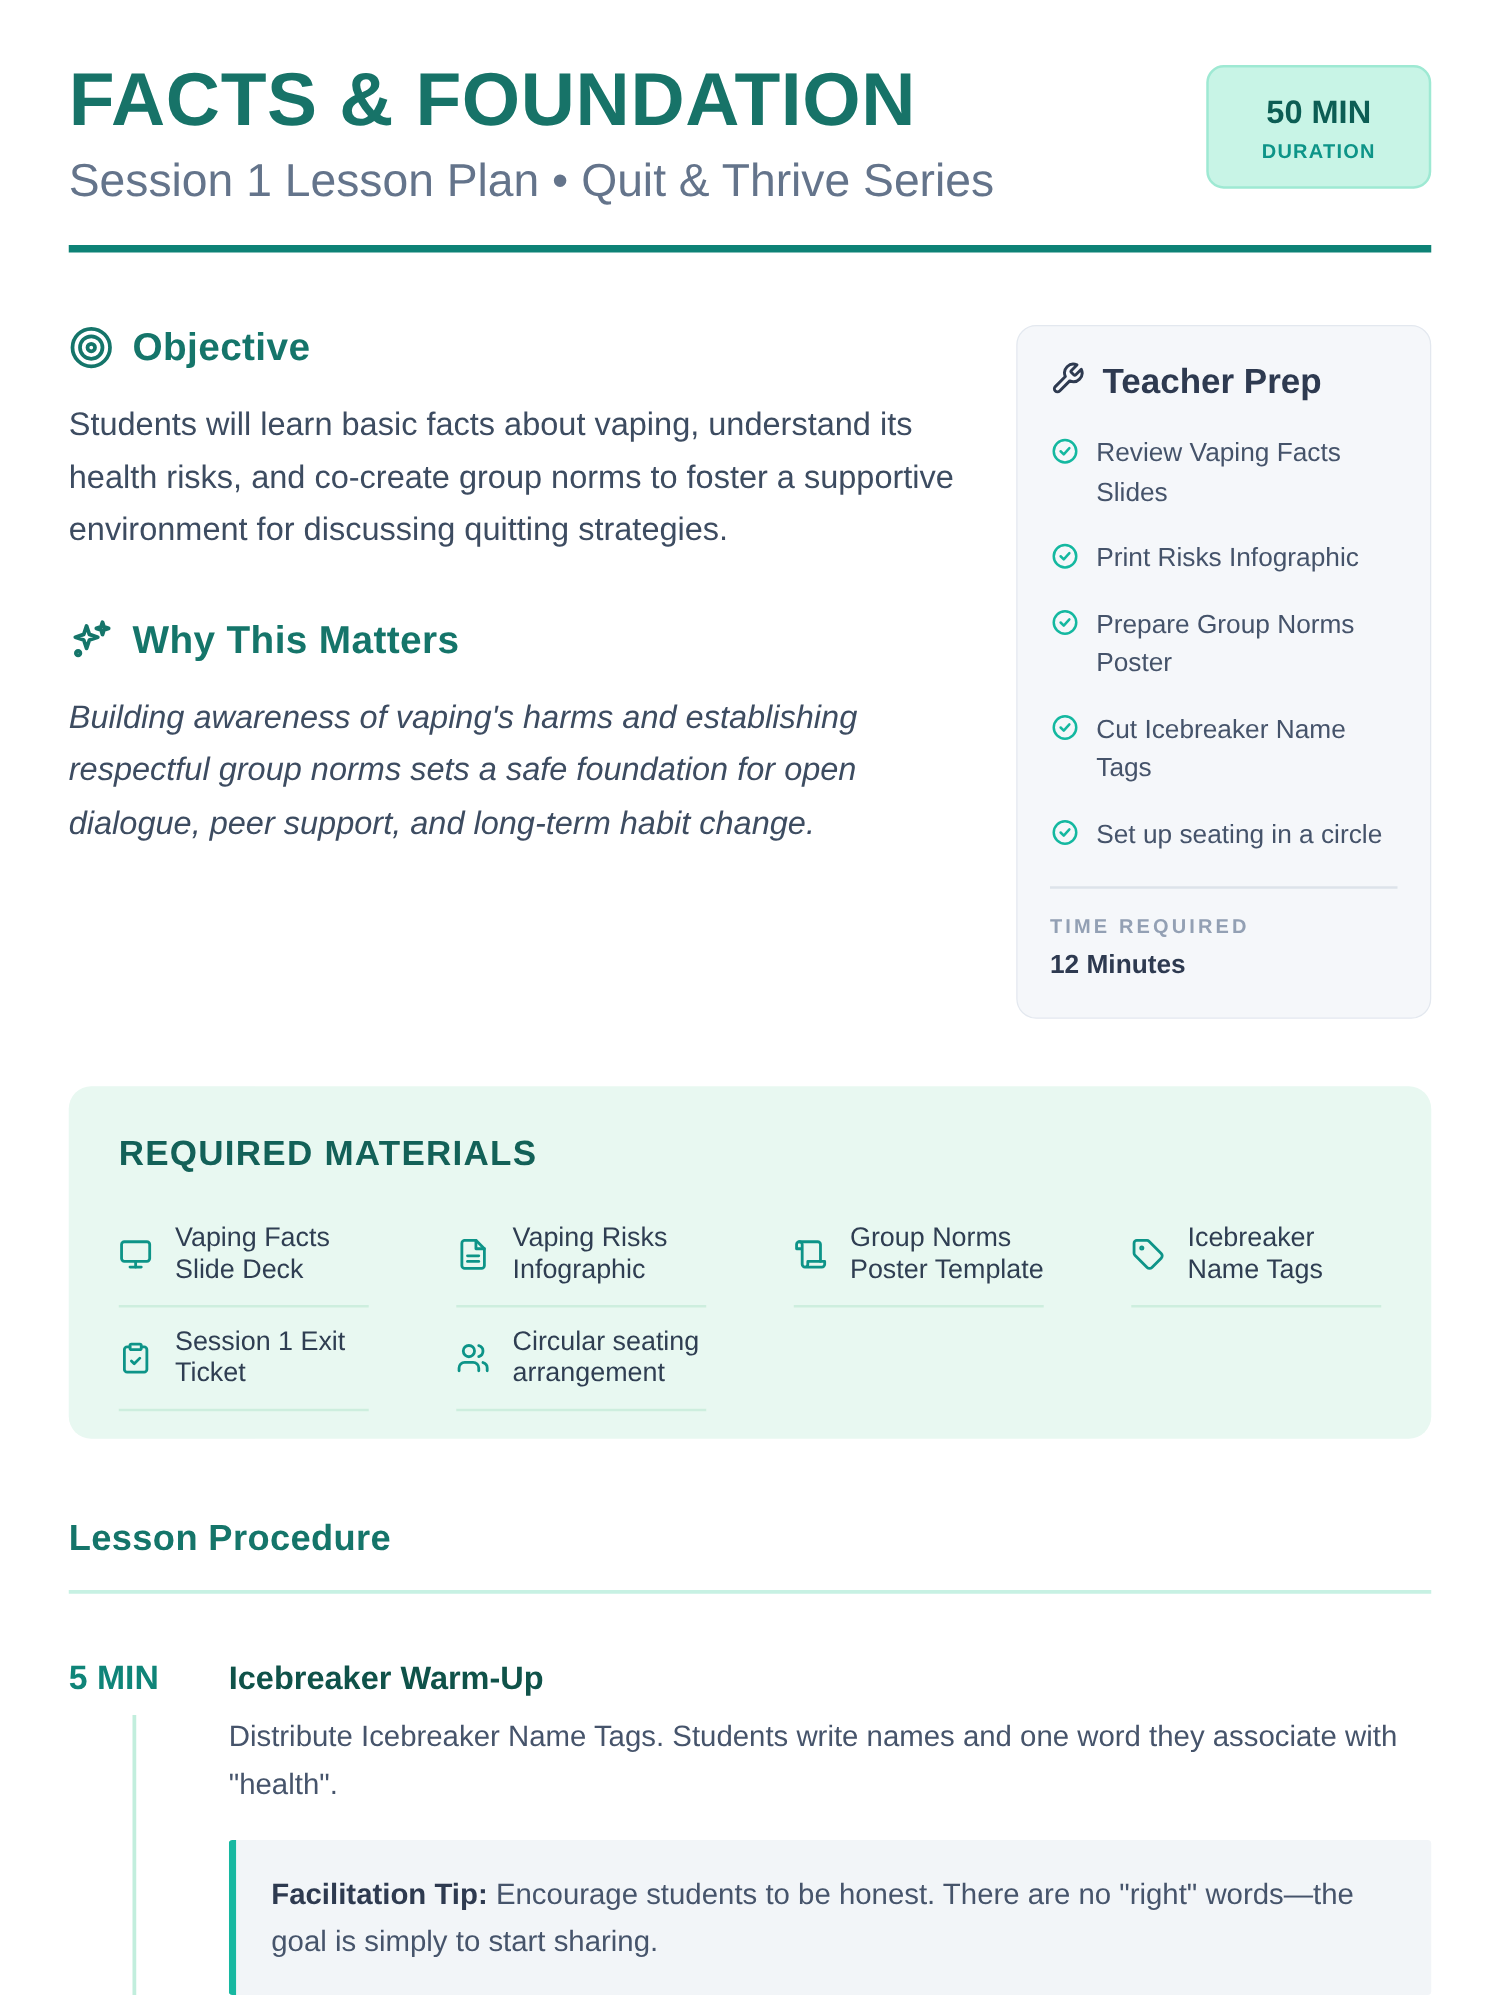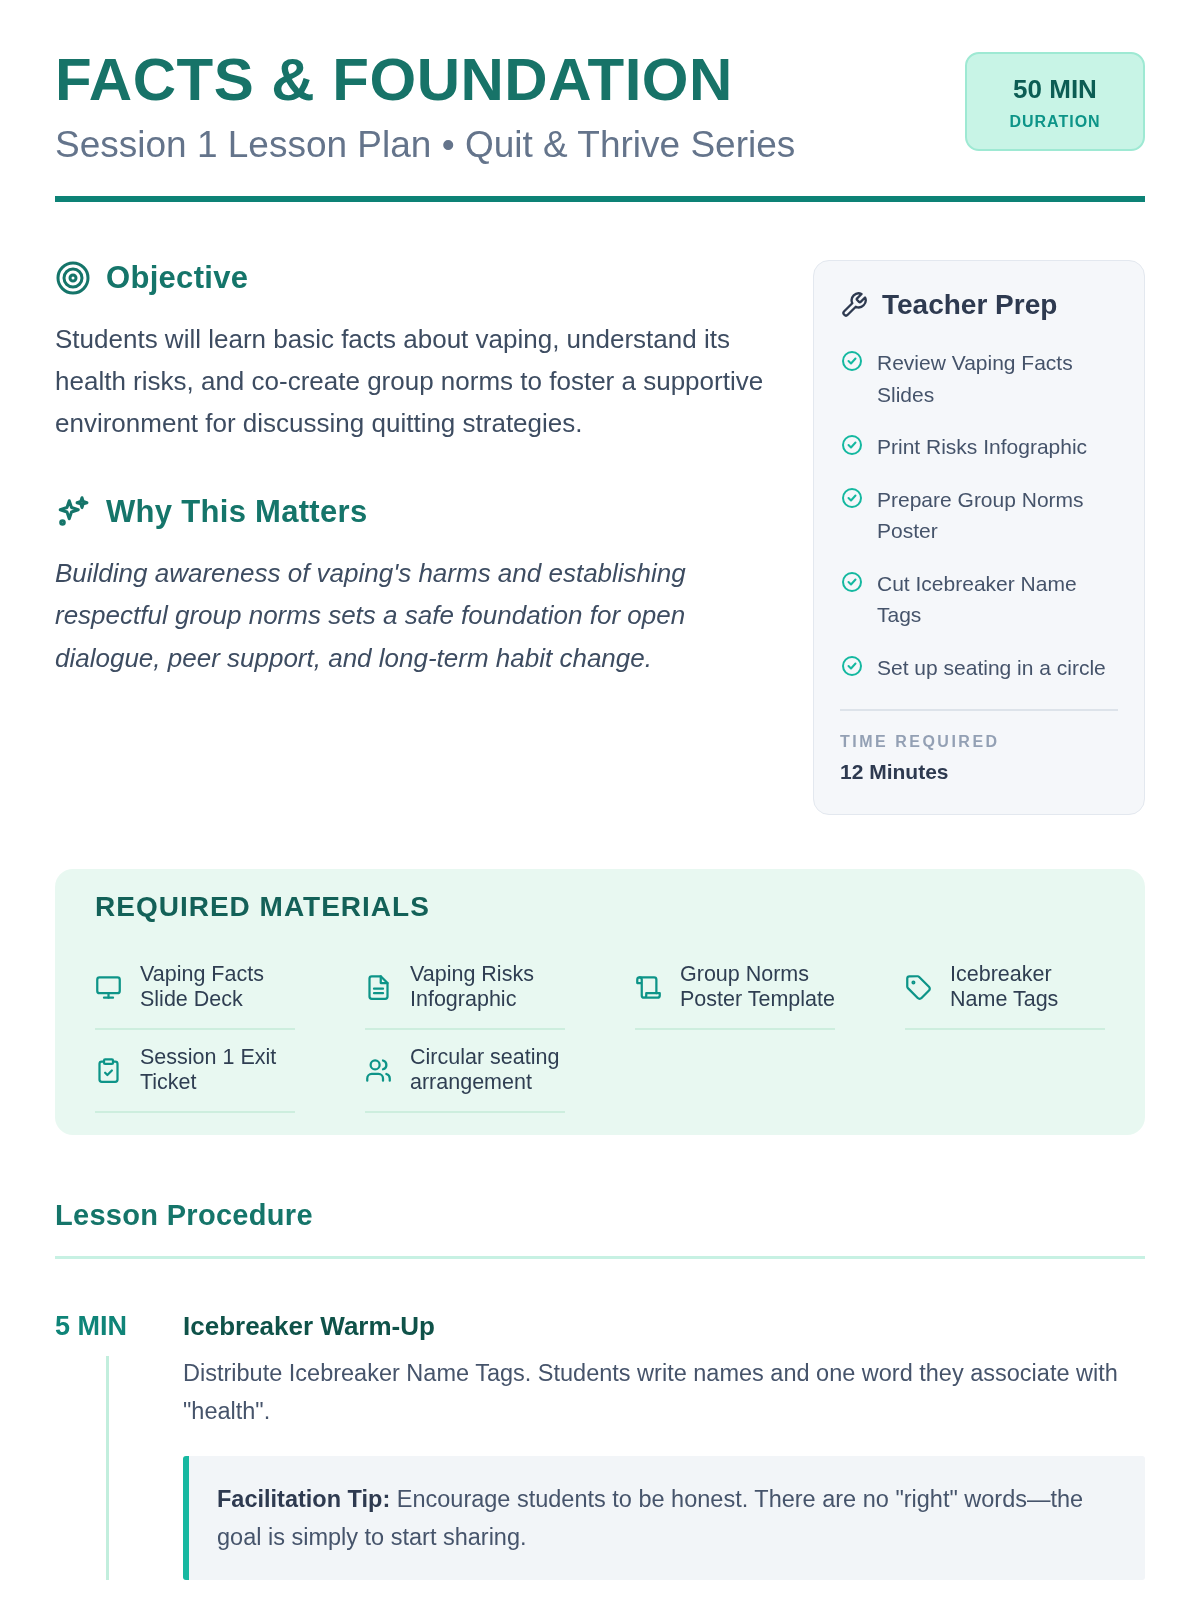--- a/index.html
+++ b/index.html
@@ -36,34 +36,34 @@
   .sec-heading .ic { width: 36px; height: 36px; flex: 0 0 auto; display: block; }
   .body-par { font-size: 26px; line-height: 1.62; color: #3d4c61; margin-top: 22px; }
   .why-sec { margin-top: 50px; }
   .italic { font-style: italic; }
 
   
   .prep-card {
     background: #f5f7fa; border: 1.5px solid #e3e8ef; border-radius: 16px;
     padding: 28px 26px 30px; align-self: start;
   }
-  .prep-head { display: flex; align-items: center; gap: 14px; }
+  .prep-head { display: flex; align-items: flex-start; gap: 14px; }
   .prep-head h3 { font-size: 28px; font-weight: bold; color: #2e3a50; }
   .prep-head .ic { width: 28px; height: 28px; }
   .prep-list { list-style: none; margin-top: 26px; }
   .prep-list li { display: flex; gap: 13px; align-items: flex-start; font-size: 21px; color: #45536a; line-height: 1.5; margin-bottom: 21px; }
   .prep-list .ic { width: 24px; height: 24px; flex: 0 0 auto; margin-top: 2px; }
   .prep-divider { height: 2px; background: #dde3ea; margin: 26px 0 22px; }
   .time-label { font-size: 16px; font-weight: bold; letter-spacing: 2.5px; color: #93a0b4; }
   .time-value { font-size: 21px; font-weight: bold; color: #2e3a50; margin-top: 9px; }
 
   
   .materials-card {
     background: #e8f8f1; border-radius: 18px; margin-top: 54px;
-    padding: 22px 40px 22px;
+    padding: 38px 40px 22px;
   }
   .materials-card h2 { font-size: 28px; font-weight: bold; letter-spacing: 1px; color: #136158; }
   .materials-grid { display: grid; grid-template-columns: 1fr 1fr 1fr 1fr; column-gap: 70px; margin-top: 24px; }
   .material-item {
     display: flex; align-items: center; gap: 18px;
     padding: 15px 0 16px; border-bottom: 2px solid #cdeede;
     font-size: 21.5px; color: #2f3e52;
   }
   .material-item .ic { width: 27px; height: 27px; flex: 0 0 auto; }
 

